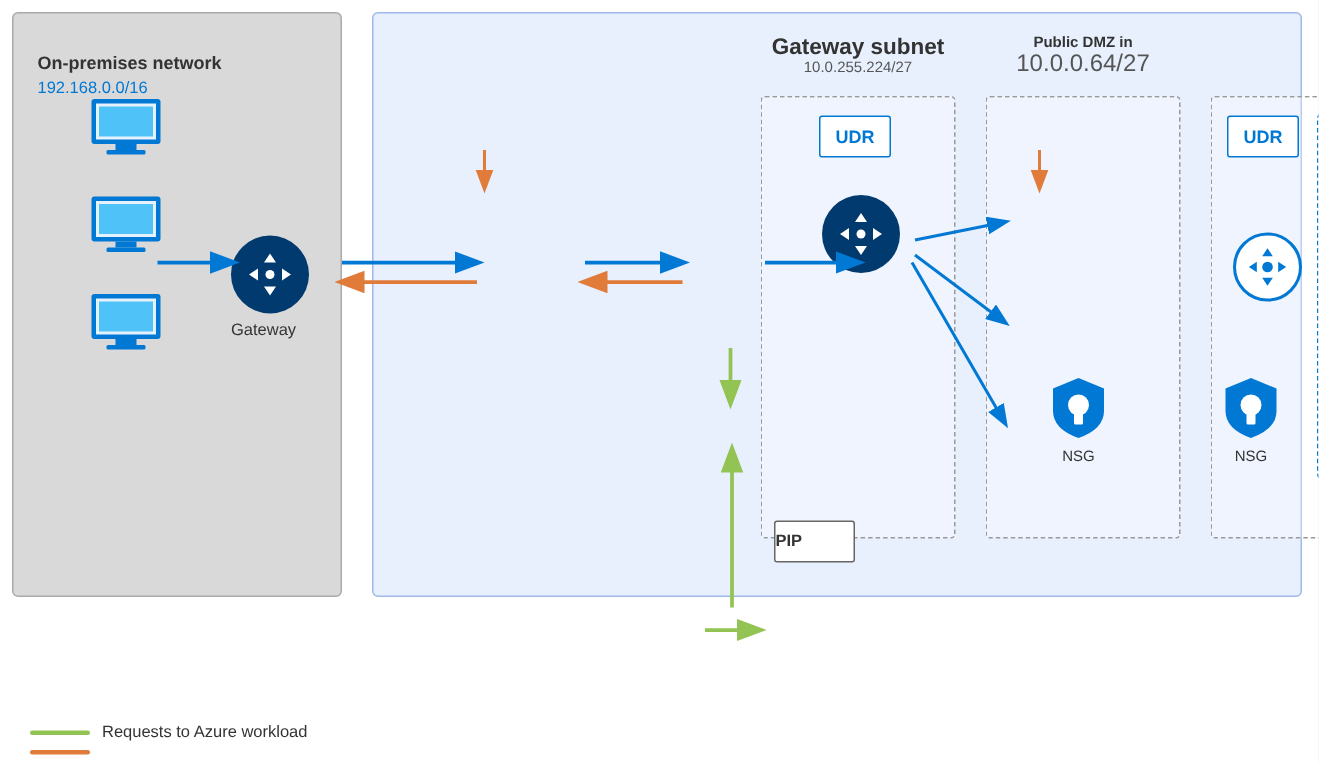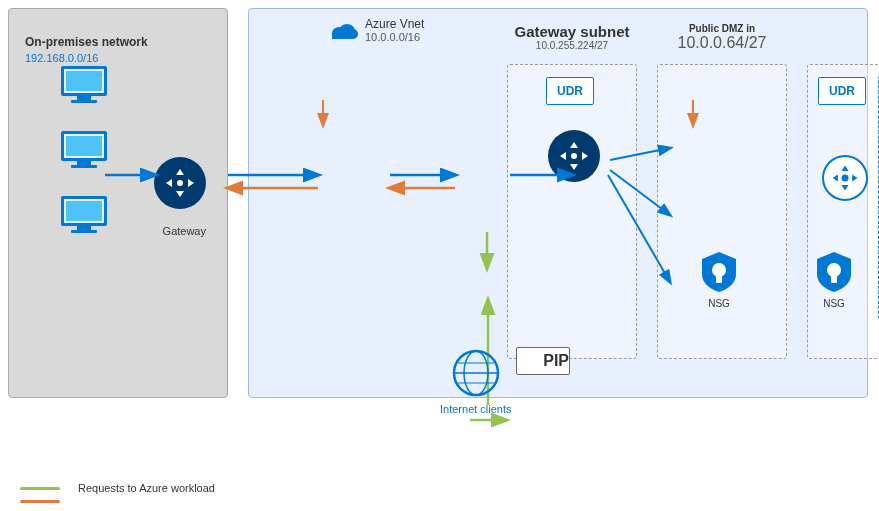--- a/index.html
+++ b/index.html
@@ -84,22 +84,22 @@
       width: 295px;
       height: 295px;
       background: rgba(255,255,255,0.3);
     }
 
     
     .icon-box {
       position: absolute;
       display: flex;
       flex-direction: column;
-      align-items: flex-end;
-      gap: 14px;
+      align-items: flex-start;
+      gap: 3px;
     }
 
     .icon-label {
       font-size: 11px;
       color: #333;
       text-align: center;
       margin-top: 2px;
     }
 
     
@@ -141,22 +141,22 @@
     }
 
     
     .pip-box {
       width: 54px;
       height: 28px;
       border: 1.5px solid #666;
       background: white;
       display: flex;
       align-items: center;
-      justify-content: flex-end;
-      font-size: 16px;
+      justify-content: flex-start;
+      font-size: 11px;
       font-weight: 600;
       color: #333;
       border-radius: 2px;
     }
 
     
     .avail-set {
       position: absolute;
       left: 578px;
       top: 65px;
@@ -182,21 +182,21 @@
       position: absolute;
       bottom: 8px;
       left: 20px;
       display: flex;
       flex-direction: column;
       gap: 6px;
     }
     .legend-item {
       display: flex;
       align-items: center;
-      gap: 18px;
+      gap: 8px;
       font-size: 11px;
       color: #333;
     }
     .legend-line {
       width: 40px;
       height: 3px;
       border-radius: 2px;
     }
     .legend-green { background: #92c353; }
     .legend-orange { background: #e07b39; }
@@ -264,32 +264,20 @@
           <polygon points="32,18 26,14 26,22" fill="white"></polygon>
           <circle cx="18" cy="18" r="3" fill="white"></circle>
         </svg>
       </div>
       <div class="icon-label">Gateway</div>
     </div>
   </div>
 
   <div class="azure-box">
 
-    <div style="position:absolute; left:80px; top:8px; display:flex; align-items:center; gap:6px;">
-      <svg width="30" height="22" viewBox="0 0 30 22">
-        <ellipse cx="10" cy="14" rx="7" ry="6" fill="#0078d4"></ellipse>
-        <ellipse cx="18" cy="12" rx="8" ry="7" fill="#0078d4"></ellipse>
-        <ellipse cx="24" cy="15" rx="5" ry="5" fill="#0078d4"></ellipse>
-        <rect x="3" y="14" width="22" height="6" fill="#0078d4"></rect>
-      </svg>
-      <div>
-        <div style="font-size:12px; color:#333; font-weight:400;">Azure Vnet</div>
-        <div style="font-size:11px; color:#555;">10.0.0.0/16</div>
-      </div>
-    </div>
 
     <div class="subnet-col gateway-subnet">
       <div style="position:absolute; top:-42px; left:0; width:100%; text-align:center;">
         <div style="font-size:15px; font-weight:600; color:#333;">Gateway subnet</div>
         <div style="font-size:10px; color:#555;">10.0.255.224/27</div>
       </div>
 
       <div style="position:absolute; top:12px; left:38px;">
         <div class="udr-box">
           <span>UDR</span>
@@ -415,30 +403,20 @@
 
     <line x1="470" y1="420" x2="506" y2="420" stroke="#92c353" stroke-width="2.5" marker-end="url(#arrow-green)"></line>
 
     <line x1="487" y1="232" x2="487" y2="268" stroke="#92c353" stroke-width="2.5" marker-end="url(#arrow-green)"></line>
 
     <line x1="610" y1="160" x2="670" y2="148" stroke="#0078d4" stroke-width="2" marker-end="url(#arrow-blue)"></line>
     <line x1="610" y1="170" x2="670" y2="215" stroke="#0078d4" stroke-width="2" marker-end="url(#arrow-blue)"></line>
     <line x1="608" y1="175" x2="670" y2="282" stroke="#0078d4" stroke-width="2" marker-end="url(#arrow-blue)"></line>
   </svg>
 
-  <div class="internet-area">
-    <svg width="52" height="52" viewBox="0 0 52 52">
-      <circle cx="26" cy="26" r="22" fill="none" stroke="#0078d4" stroke-width="2.5"></circle>
-      <ellipse cx="26" cy="26" rx="12" ry="22" fill="none" stroke="#0078d4" stroke-width="1.5"></ellipse>
-      <line x1="4" y1="26" x2="48" y2="26" stroke="#0078d4" stroke-width="1.5"></line>
-      <line x1="8" y1="16" x2="44" y2="16" stroke="#0078d4" stroke-width="1.2"></line>
-      <line x1="8" y1="36" x2="44" y2="36" stroke="#0078d4" stroke-width="1.2"></line>
-    </svg>
-    <div style="font-size:11px; color:#0078d4; text-align:center;">Internet clients</div>
-  </div>
 
   <div style="position:absolute; left:516px; bottom:55px;">
     <div class="pip-box">
       <span>PIP</span>
     </div>
   </div>
 
 </div>
 
 <div class="legend">

